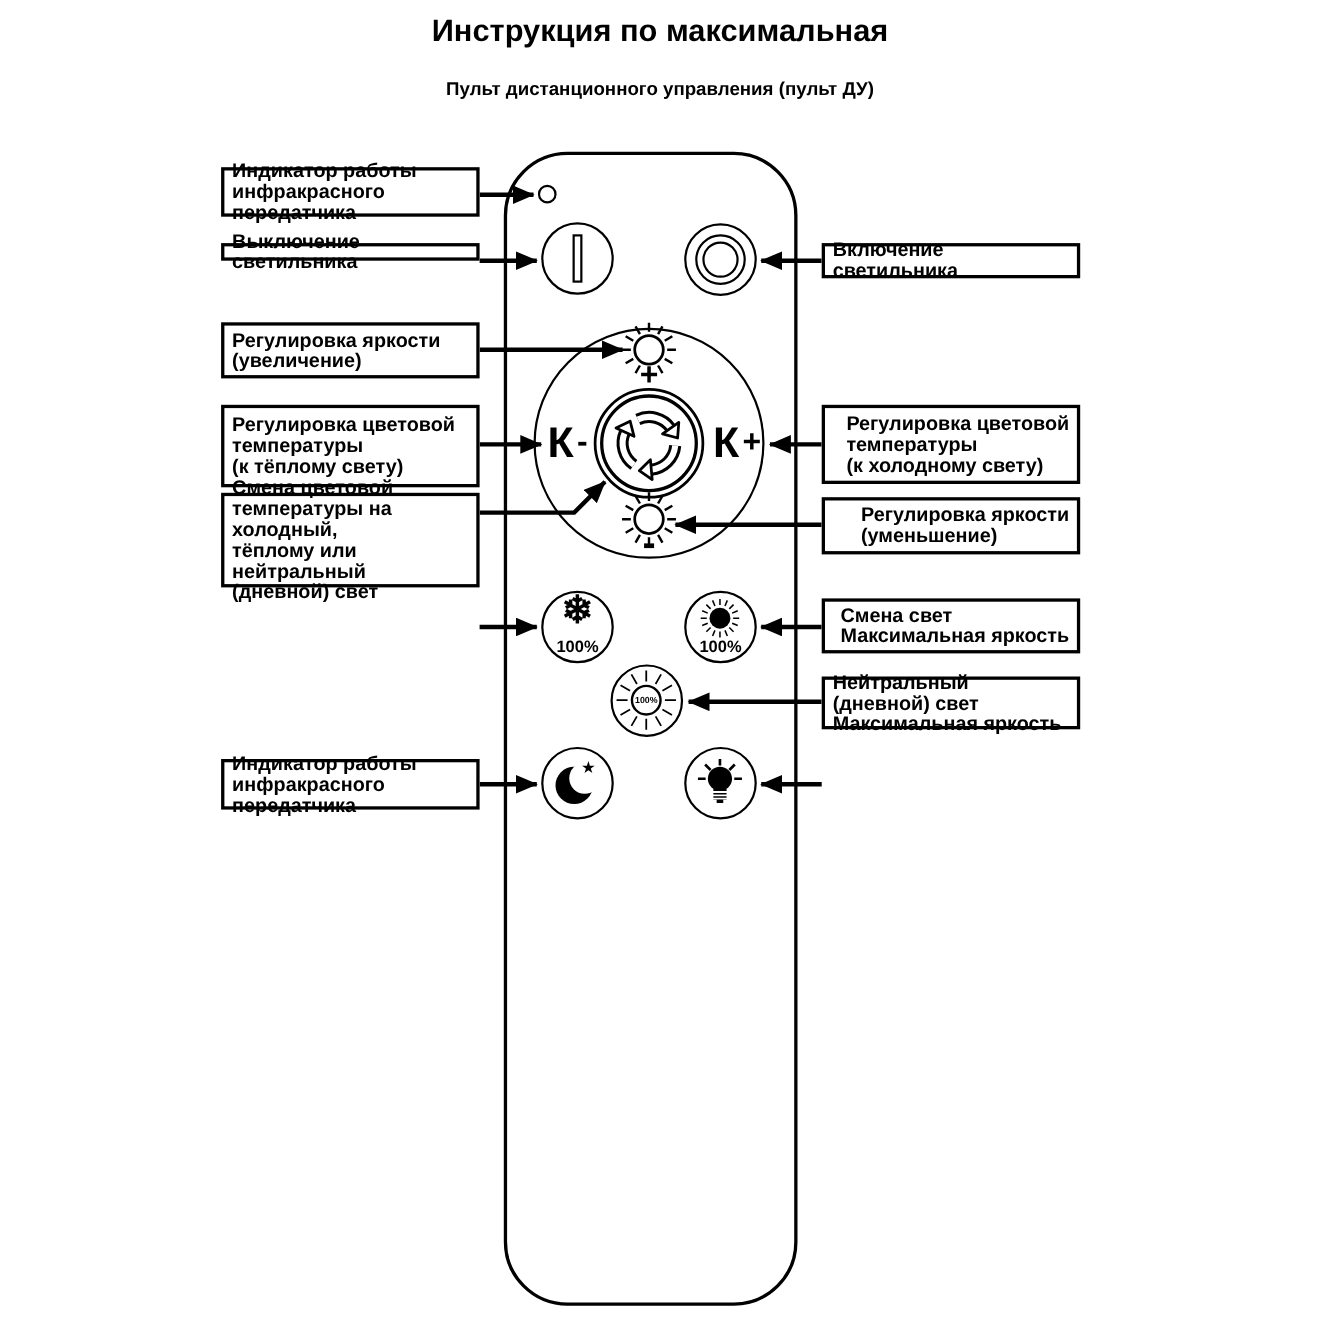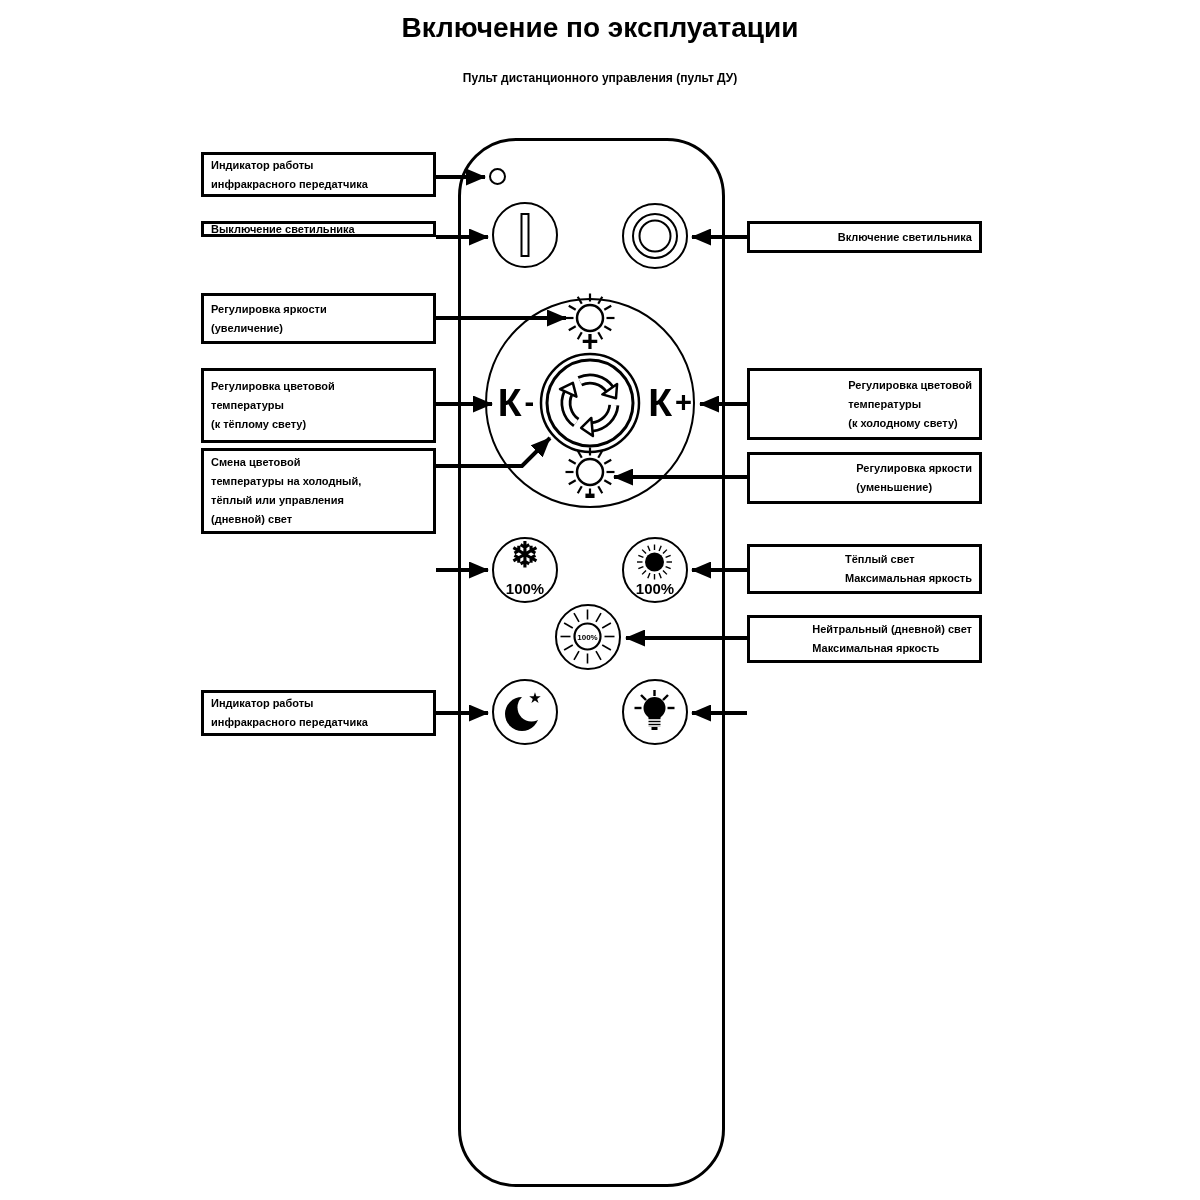--- a/index.html
+++ b/index.html
@@ -2,29 +2,29 @@
 <html><head>
 <meta charset="utf-8">
 <style>
   html,body{margin:0;padding:0;background:#fff;}
   #page{position:relative;width:1200px;height:1200px;background:#ffffff;
         font-family:"Liberation Sans",sans-serif;color:#000;overflow:hidden;}
 
   .title{position:absolute;left:0;right:0;top:12px;text-align:center;
          font-size:28px;font-weight:bold;}
   .subtitle{position:absolute;left:0;right:0;top:71px;text-align:center;
-            font-size:12px;font-weight:bold;}
+            font-size:17px;font-weight:bold;}
 
   
   .remote{position:absolute;left:458px;top:138px;width:267px;height:1049px;
           border:3px solid #000;border-radius:58px;background:#fff;box-sizing:border-box;}
 
   
   .box{position:absolute;width:235px;border:3px solid #000;background:#fff;
-       box-sizing:border-box;font-size:11px;line-height:19px;font-weight:bold;
+       box-sizing:border-box;font-size:18px;line-height:19px;font-weight:bold;
        white-space:pre-line;display:flex;align-items:center;padding:2px 7px;}
   .lbox{left:201px;text-align:left;justify-content:flex-start;}
   .rbox{left:747px;text-align:left;justify-content:flex-end;}
   .b-l1{top:152px;height:45px;}
   .b-l2{top:221px;height:16px;}
   .b-l3{top:293px;height:51px;}
   .b-l4{top:368px;height:75px;}
   .b-l5{top:448px;height:86px;}
   .b-l6{top:544px;height:49px;}
   .b-l7{top:690px;height:46px;}
@@ -77,21 +77,21 @@
   .ksign{font-size:29px;font-weight:bold;margin-left:3px;line-height:29px;}
   .cycle{position:absolute;left:538px;top:351px;}
 
   .overlay{position:absolute;left:0;top:0;width:1200px;height:1200px;pointer-events:none;}
 </style>
 </head>
 <body>
 
 <div id="page">
 
-  <div class="title">Включение по эксплуатации</div>
+  <div class="title">Инструкция по максимальная</div>
   <div class="subtitle">Пульт дистанционного управления (пульт ДУ)</div>
 
   <div class="remote"></div>
 
   <div class="rbtn ir-dot"></div>
 
   <div class="rbtn btn-off">
     <div class="off-bar"></div>
   </div>
 
@@ -265,29 +265,29 @@
   <div class="box lbox b-l1">Индикатор работы
 инфракрасного передатчика</div>
   <div class="box lbox b-l2">Выключение светильника</div>
   <div class="box lbox b-l3">Регулировка яркости
 (увеличение)</div>
   <div class="box lbox b-l4">Регулировка цветовой
 температуры
 (к тёплому свету)</div>
   <div class="box lbox b-l5">Смена цветовой
 температуры на холодный,
-тёплый или управления
+тёплому или нейтральный
 (дневной) свет</div>
   <div class="box lbox b-l7">Индикатор работы
 инфракрасного передатчика</div>
 
   <div class="box rbox b-r1">Включение светильника</div>
   <div class="box rbox b-r2">Регулировка цветовой
 температуры
 (к холодному свету)</div>
   <div class="box rbox b-r3">Регулировка яркости
 (уменьшение)</div>
-  <div class="box rbox b-r4">Тёплый свет
+  <div class="box rbox b-r4">Смена свет
 Максимальная яркость</div>
   <div class="box rbox b-r5">Нейтральный (дневной) свет
 Максимальная яркость</div>
 
 </div>
 
 </body></html>

